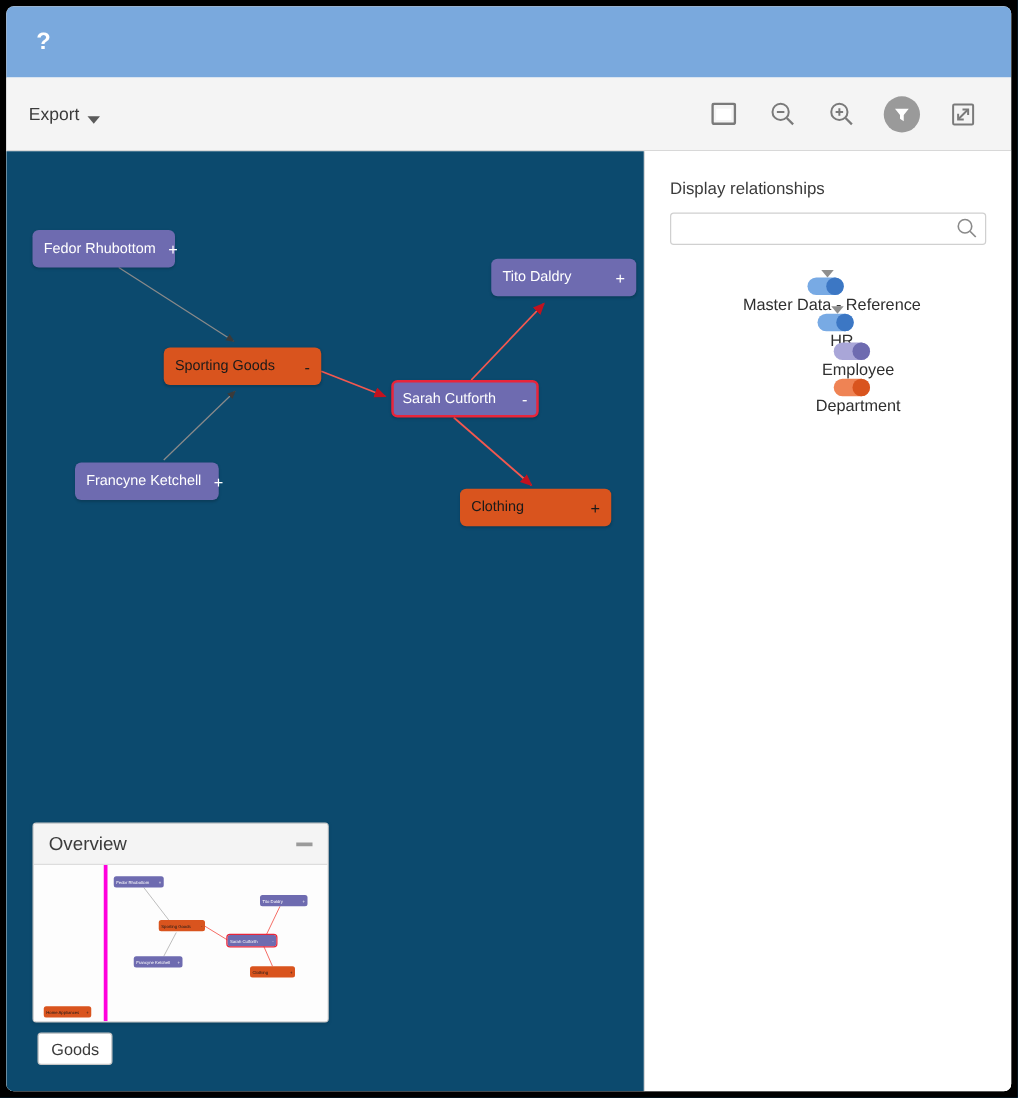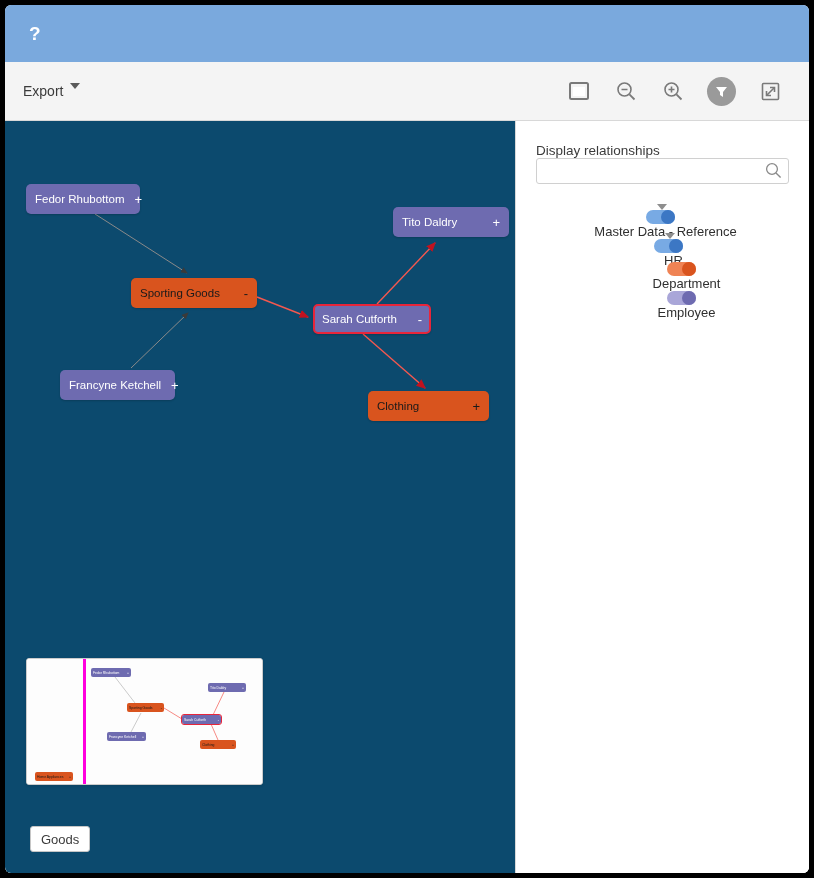--- a/index.html
+++ b/index.html
@@ -60,21 +60,21 @@
     min-height: 59px;
     background: #f4f4f4;
     border-bottom: 1px solid #d8d8d8;
     display: flex;
     align-items: center;
     padding: 0 18px;
     box-sizing: border-box;
   }
   .export-menu {
     display: flex;
-    align-items: flex-start;
+    align-items: flex-end;
     gap: 7px;
     cursor: pointer;
     font-size: 14px;
     color: #3b3b3b;
   }
   .caret-down {
     width: 0; height: 0;
     border-left: 5px solid transparent;
     border-right: 5px solid transparent;
     border-top: 6px solid #5a5a5a;
@@ -240,21 +240,21 @@
   .side-panel {
     flex: 1;
     border-left: 1px solid #d8d8d8;
     padding: 22px 20px 0 20px;
     box-sizing: border-box;
     background: #ffffff;
   }
   .panel-heading {
     font-size: 13.5px;
     color: #3b3b3b;
-    margin-bottom: 0;
+    margin-bottom: 12px;
   }
   .search-wrap {
     position: relative;
     height: 26px;
     margin-bottom: 20px;
   }
   .search-field {
     width: 100%;
     height: 26px;
     border: 1px solid #d0d0d0;
@@ -430,20 +430,24 @@
         </div>
 
         <div class="node department" style="left:363px;top:270px;width:121px;">
           <span class="node-label">Clothing</span>
           <span class="node-toggle">+</span>
         </div>
 
       </div>
 
       <div class="overview">
+        <div class="overview-head">
+          <span class="overview-title">Overview</span>
+          <span class="minimize-btn"></span>
+        </div>
         <div class="overview-canvas">
 
           <svg class="mini-edges" viewBox="0 0 235 125" preserveAspectRatio="none">
             <line x1="88" y1="18" x2="108" y2="44" stroke="#b5b5b5" stroke-width="0.7"></line>
             <line x1="104" y1="73" x2="114" y2="54" stroke="#b5b5b5" stroke-width="0.7"></line>
             <line x1="137" y1="49" x2="155" y2="60" stroke="#f4584f" stroke-width="0.7"></line>
             <line x1="186" y1="56" x2="197" y2="33" stroke="#f4584f" stroke-width="0.7"></line>
             <line x1="184" y1="65" x2="191" y2="81" stroke="#f4584f" stroke-width="0.7"></line>
           </svg>
 
@@ -508,30 +512,30 @@
 
         <div class="tree-row lvl1">
           <span class="tree-caret"></span>
           <span class="toggle blue">
             <span class="knob"></span>
           </span>
           <span class="tree-label">HR</span>
         </div>
 
         <div class="tree-row lvl2">
+          <span class="toggle purple">
+            <span class="knob"></span>
+          </span>
+          <span class="tree-label">Employee</span>
+        </div>
+
+        <div class="tree-row lvl2">
           <span class="toggle orange">
             <span class="knob"></span>
           </span>
           <span class="tree-label">Department</span>
         </div>
 
-        <div class="tree-row lvl2">
-          <span class="toggle purple">
-            <span class="knob"></span>
-          </span>
-          <span class="tree-label">Employee</span>
-        </div>
-
       </div>
     </div>
 
   </div>
 </div>
 
 </body></html>

